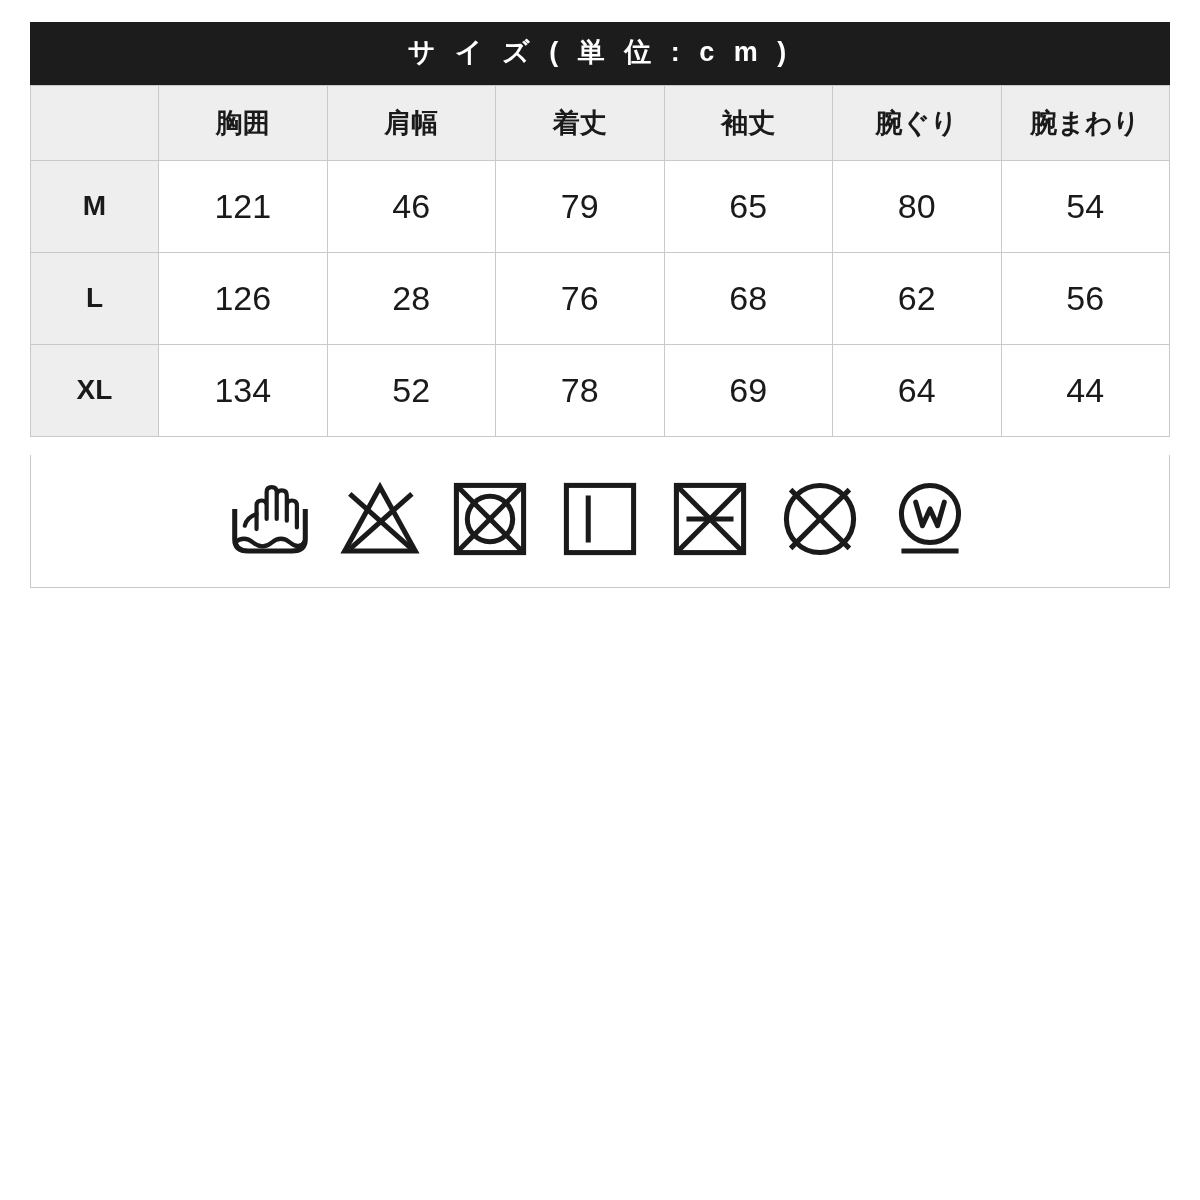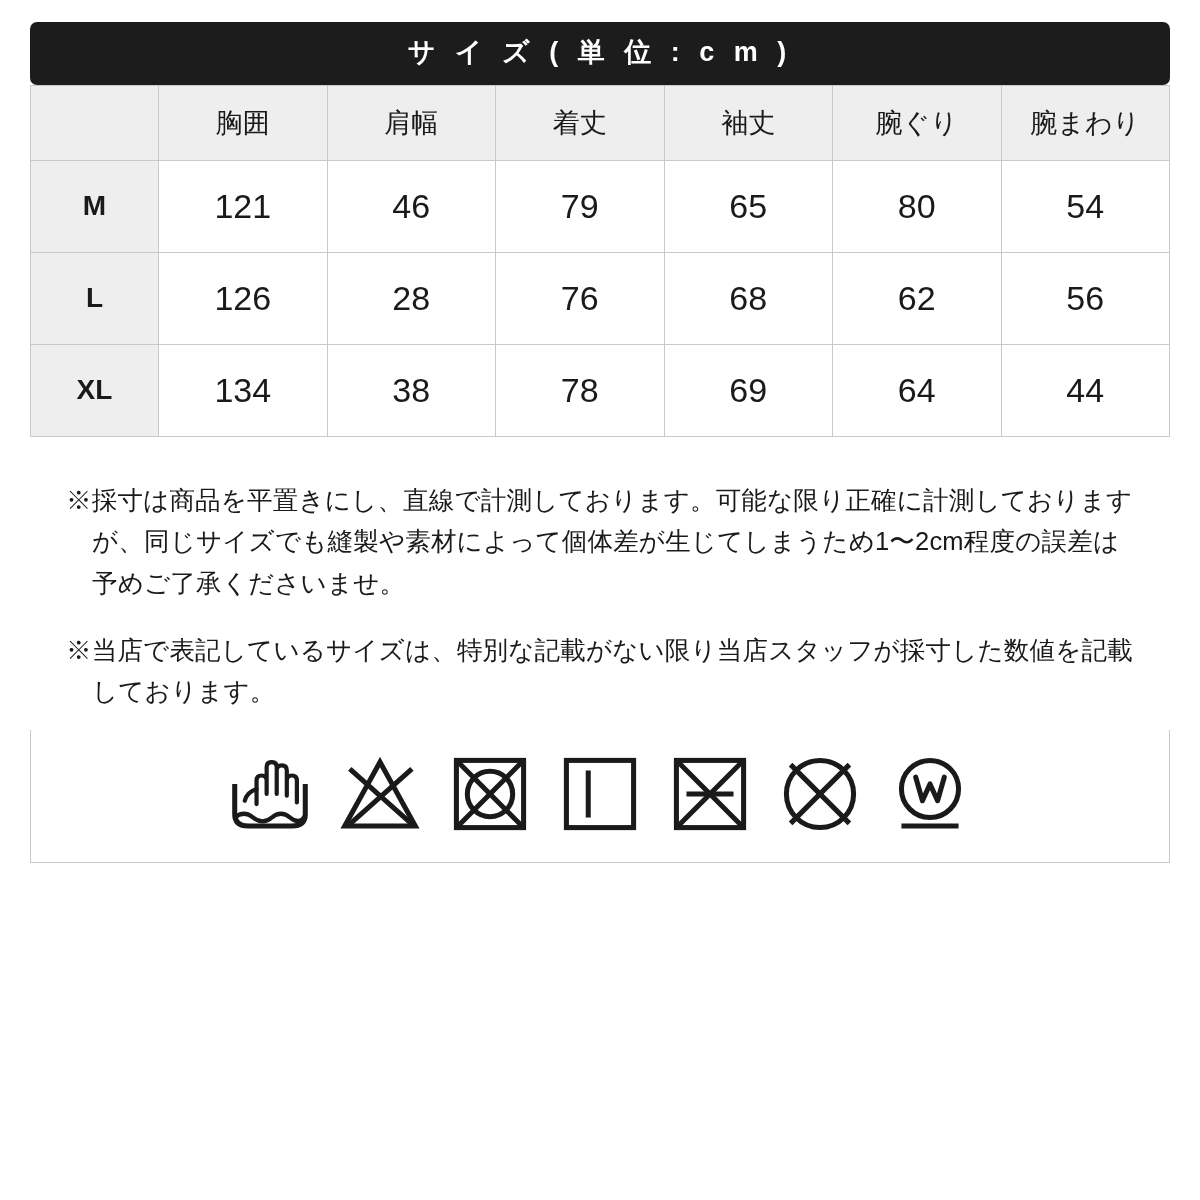--- a/index.html
+++ b/index.html
@@ -25,40 +25,39 @@
   
   .bar {
     background: #1c1c1c;
     color: #ffffff;
     text-align: center;
     font-size: 27px;
     font-weight: bold;
     letter-spacing: 6px;
     padding: 16px 0 17px 0;
     line-height: 1.1;
-    border-radius: 7px;
   }
 
   
   table.size-table {
     width: 100%;
     border-collapse: collapse;
     table-layout: fixed;
   }
   table.size-table th,
   table.size-table td {
     border: 1px solid #c9c9c9;
     text-align: center;
     vertical-align: middle;
     font-size: 28px;
     color: #1a1a1a;
   }
   table.size-table thead th {
     background: #eeeeee;
-    font-weight: normal;
+    font-weight: bold;
     height: 72px;
     font-size: 27px;
   }
   table.size-table thead th.corner {
     width: 125px;
   }
   table.size-table tbody th {
     background: #eeeeee;
     font-weight: bold;
     height: 89px;
@@ -146,33 +145,29 @@
         <td>126</td>
         <td>28</td>
         <td>76</td>
         <td>68</td>
         <td>62</td>
         <td>56</td>
       </tr>
       <tr>
         <th>XL</th>
         <td>134</td>
-        <td>38</td>
+        <td>52</td>
         <td>78</td>
         <td>69</td>
         <td>64</td>
         <td>44</td>
       </tr>
     </tbody>
   </table>
 
-  <div class="notes">
-    <p class="note">※採寸は商品を平置きにし、直線で計測しております。可能な限り正確に計測しておりますが、同じサイズでも縫製や素材によって個体差が生じてしまうため1〜2cm程度の誤差は予めご了承くださいませ。</p>
-    <p class="note">※当店で表記しているサイズは、特別な記載がない限り当店スタッフが採寸した数値を記載しております。</p>
-  </div>
 
 
   <div class="block">
     <div class="laundry-body">
 
       <span>
         <svg width="84" height="84" viewBox="0 0 100 100">
           <path d="M8,38 L8,74 Q8,88 24,88 L76,88 Q92,88 92,74 L92,38" fill="none" stroke="#1a1a1a" stroke-width="6"></path>
           <path d="M8,78 q11,-9 22,0 t22,0 t22,0 t18,-2" fill="none" stroke="#1a1a1a" stroke-width="5"></path>
           <path d="M34,62 L34,34 q0,-6 6,-6 t6,6 L46,50 L46,18 q0,-6 6,-6 t6,6 L58,50 L58,22 q0,-6 6,-6 t6,6 L70,52 L70,34 q0,-6 6,-6 t6,6 L82,60" fill="none" stroke="#1a1a1a" stroke-width="5" stroke-linecap="round" stroke-linejoin="round"></path>

